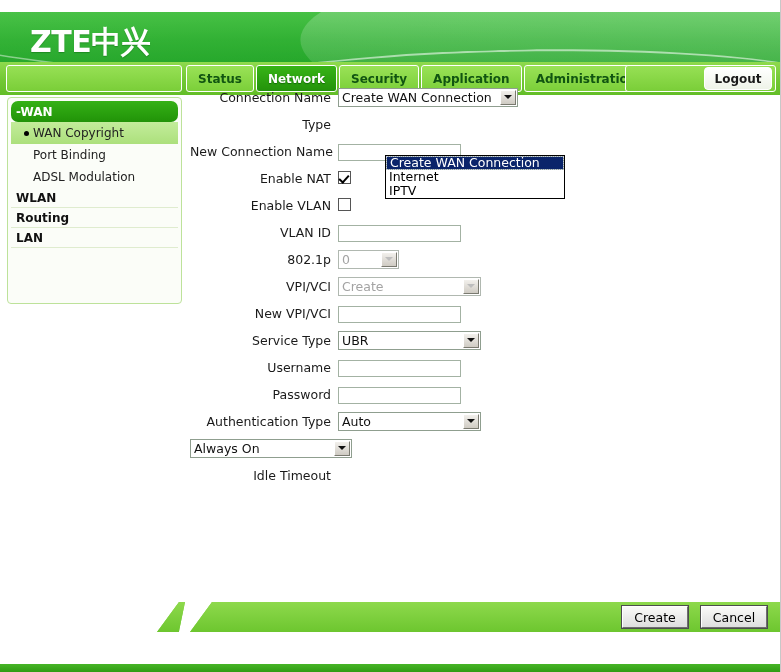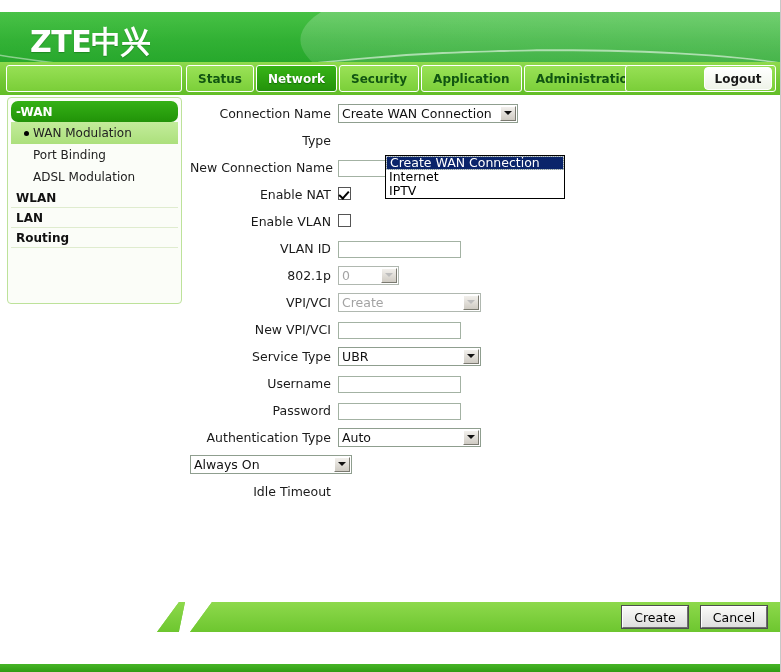--- a/index.html
+++ b/index.html
@@ -174,21 +174,21 @@
     display: flex; align-items: center;
     font-size: 12px; font-weight: bold;
     color: #111;
     padding-left: 5px;
     border-bottom: 1px solid #dfeccf;
     cursor: pointer;
   }
 
   
   #form {
-    position: absolute; left: 190px; top: 100px;
+    position: absolute; left: 190px; top: 84px;
     width: 580px;
   }
   .row {
     display: flex;
     align-items: center;
     height: 26px;
     margin-bottom: 1px;
   }
   .lbl {
     width: 148px;
@@ -367,31 +367,31 @@
       <div class="navtab">Administration</div>
     </div>
     <div id="navfill"></div>
     <div id="logout">Logout</div>
   </div>
 
   <div id="sidebar">
     <div id="wanHead">-WAN</div>
     <div class="subitem selected">
       <span class="bullet"></span>
-      <span>WAN Modulation</span>
+      <span>WAN Copyright</span>
     </div>
     <div class="subitem">
       <span>Port Binding</span>
     </div>
     <div class="subitem">
       <span>ADSL Modulation</span>
     </div>
     <div class="grpitem">WLAN</div>
+    <div class="grpitem">Routing</div>
     <div class="grpitem">LAN</div>
-    <div class="grpitem">Routing</div>
   </div>
 
   <div id="form">
 
     <div class="row">
       <div class="lbl">Connection Name</div>
       <div class="ctl">
         <div class="sel" style="width:180px;">
           <span>Create WAN Connection</span>
           <span class="arrow">

